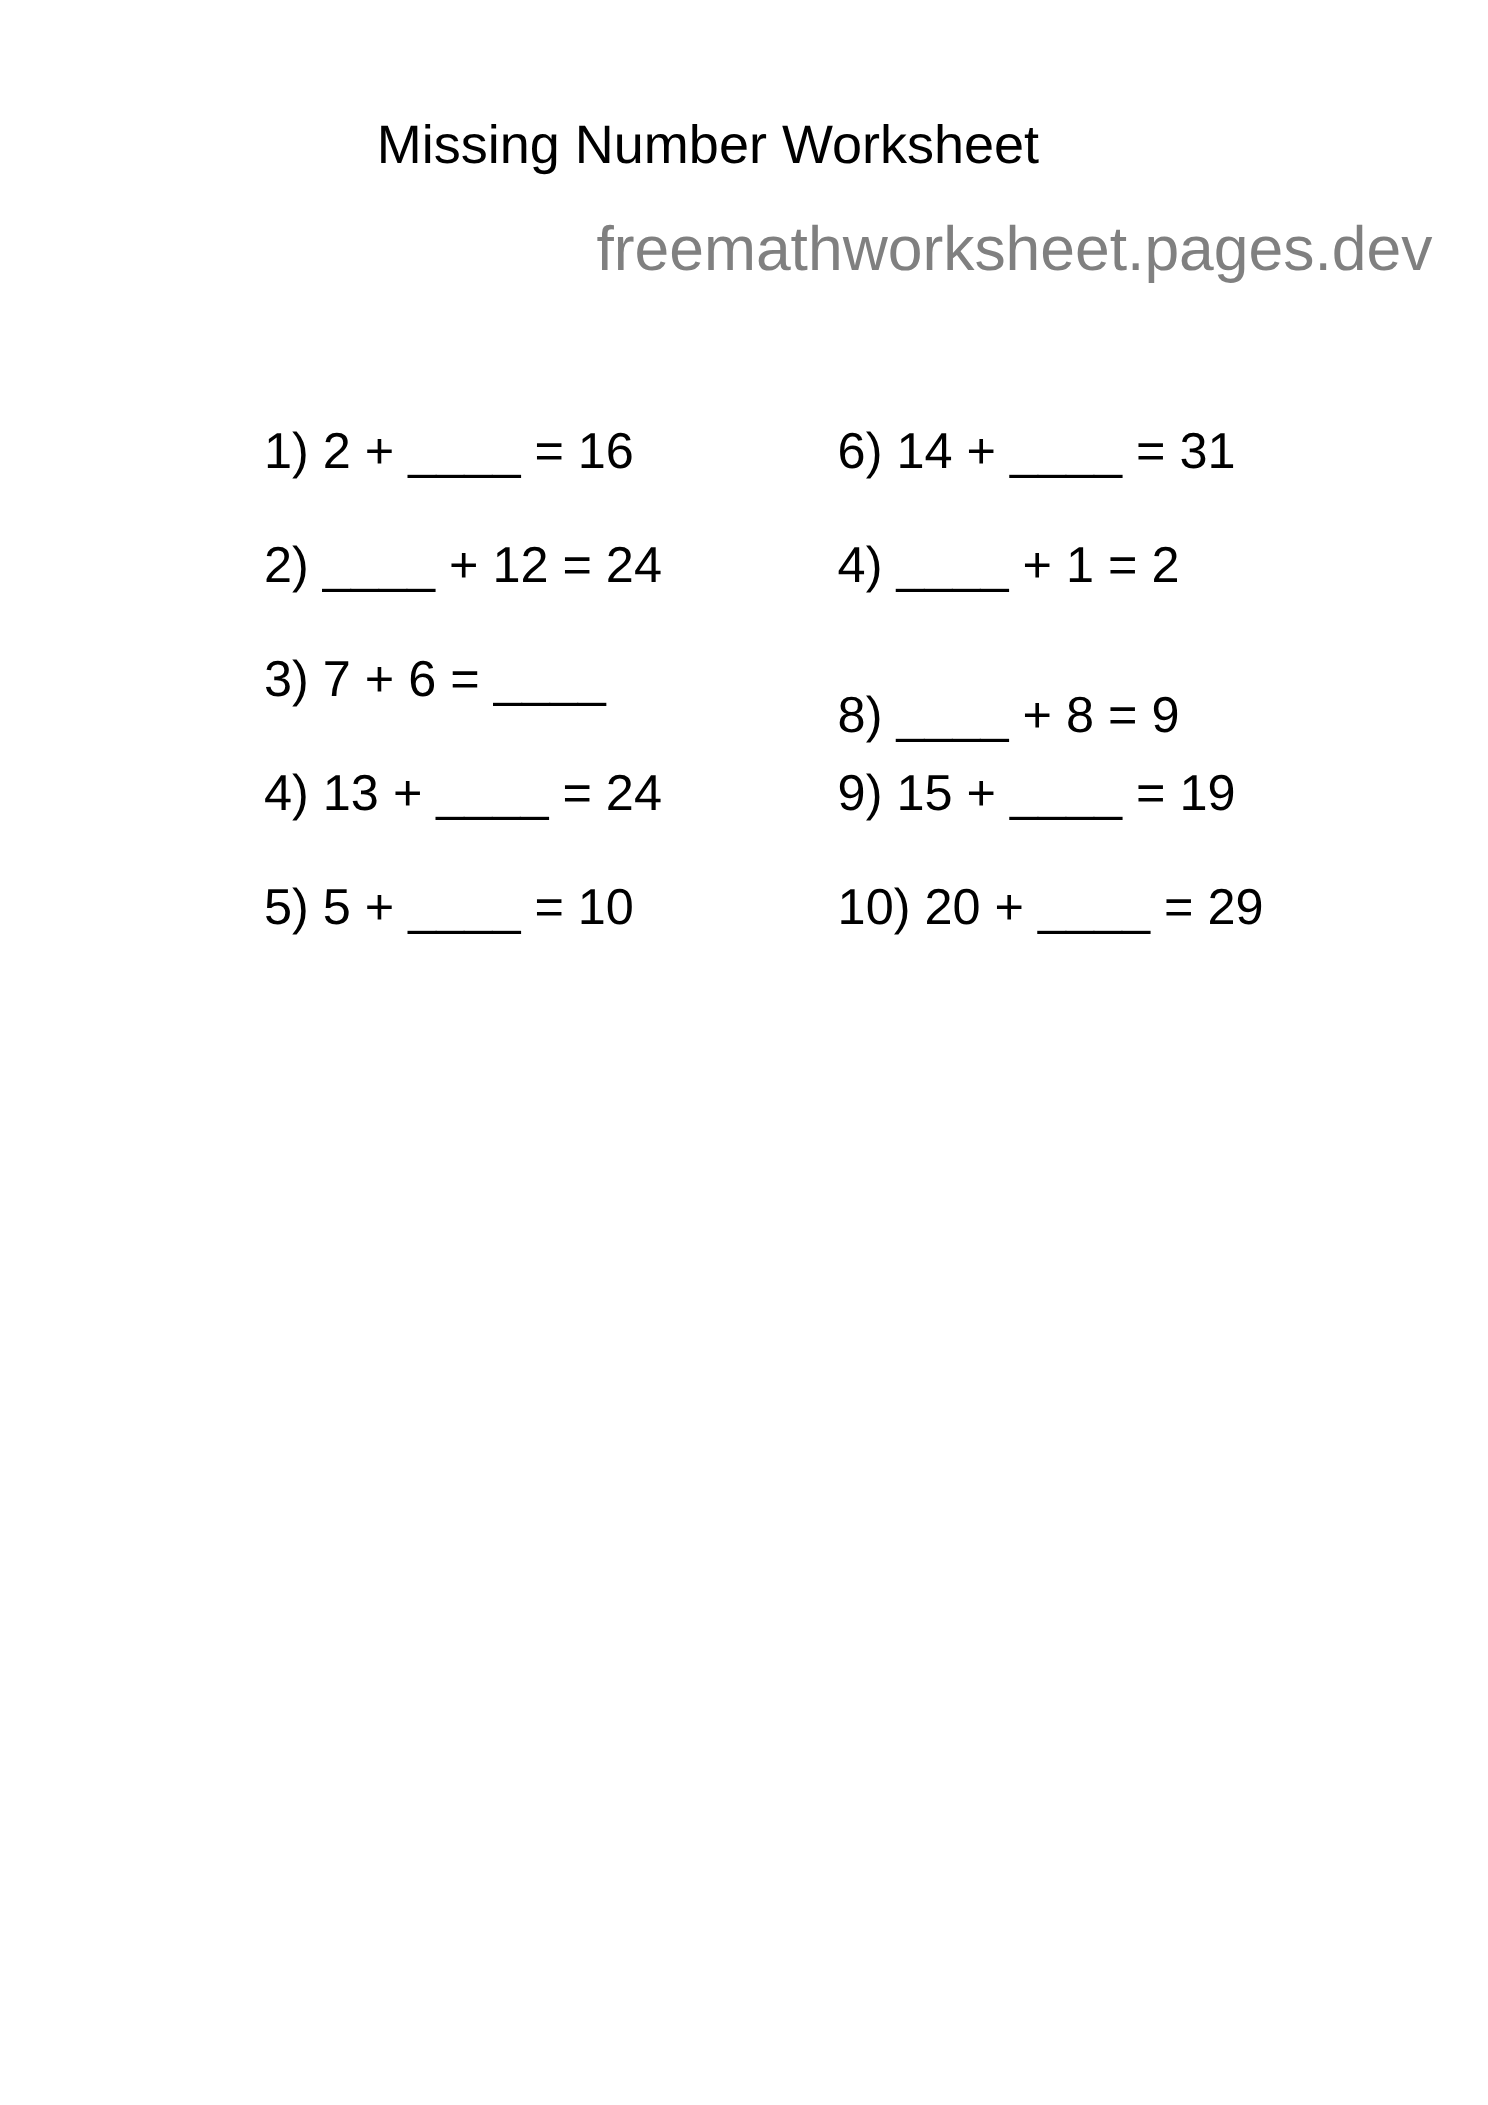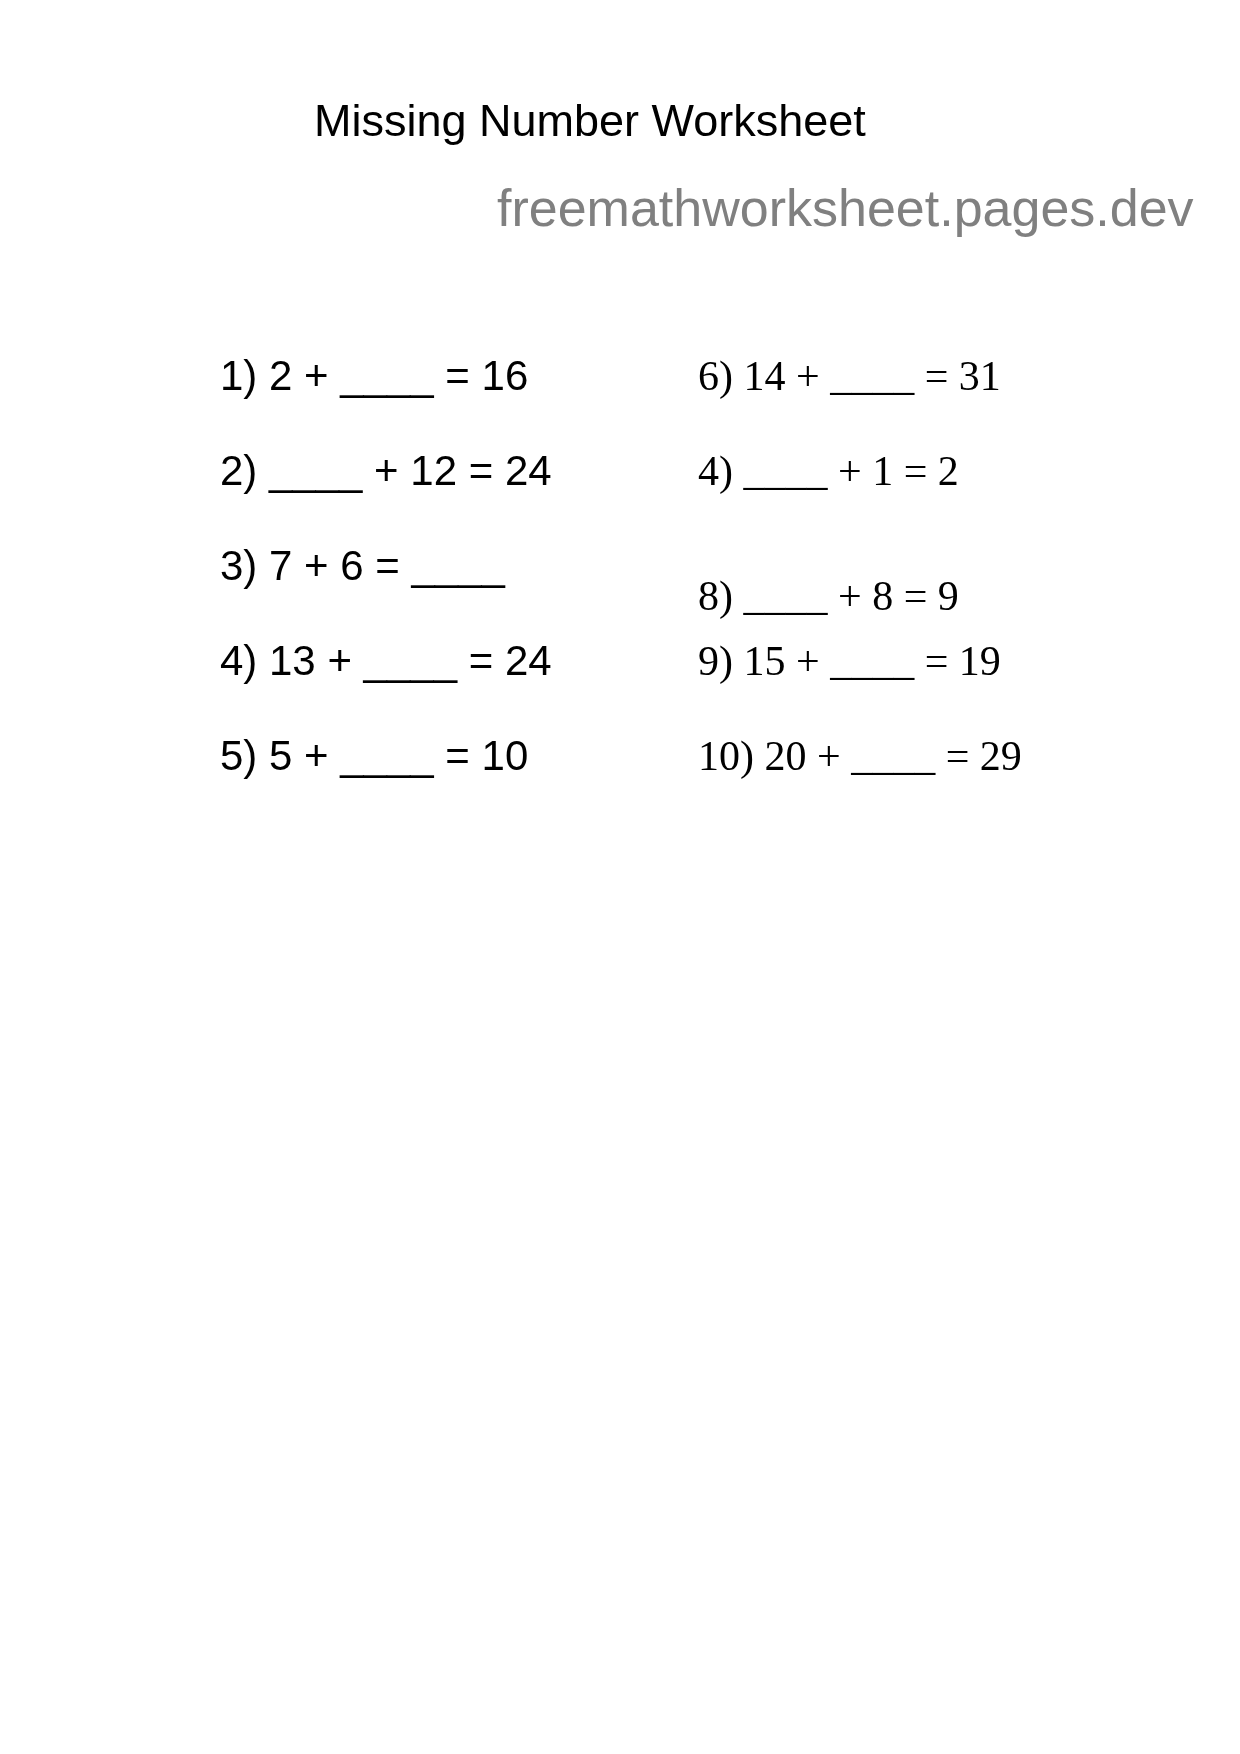--- a/index.html
+++ b/index.html
@@ -34,21 +34,21 @@
       color: #808080;
     }
     .problem {
       position: absolute;
       font-size: 42px;
       line-height: 1;
       white-space: nowrap;
       color: #000000;
     }
     .col-left { left: 200px; margin-left: 20px; }
-    .col-right { left: 698px; font-family: Liberation Serif, serif; }
+    .col-right { left: 698px; }
   </style>
 </head>
 <body>
 
 <div class="title">Missing Number Worksheet</div>
 <div class="subtitle">freemathworksheet.pages.dev</div>
 
 <div>
   <div class="problem col-left" style="top:355px">1) 2 + ____ = 16</div>
   <div class="problem col-left" style="top:450px">2) ____ + 12 = 24</div>

